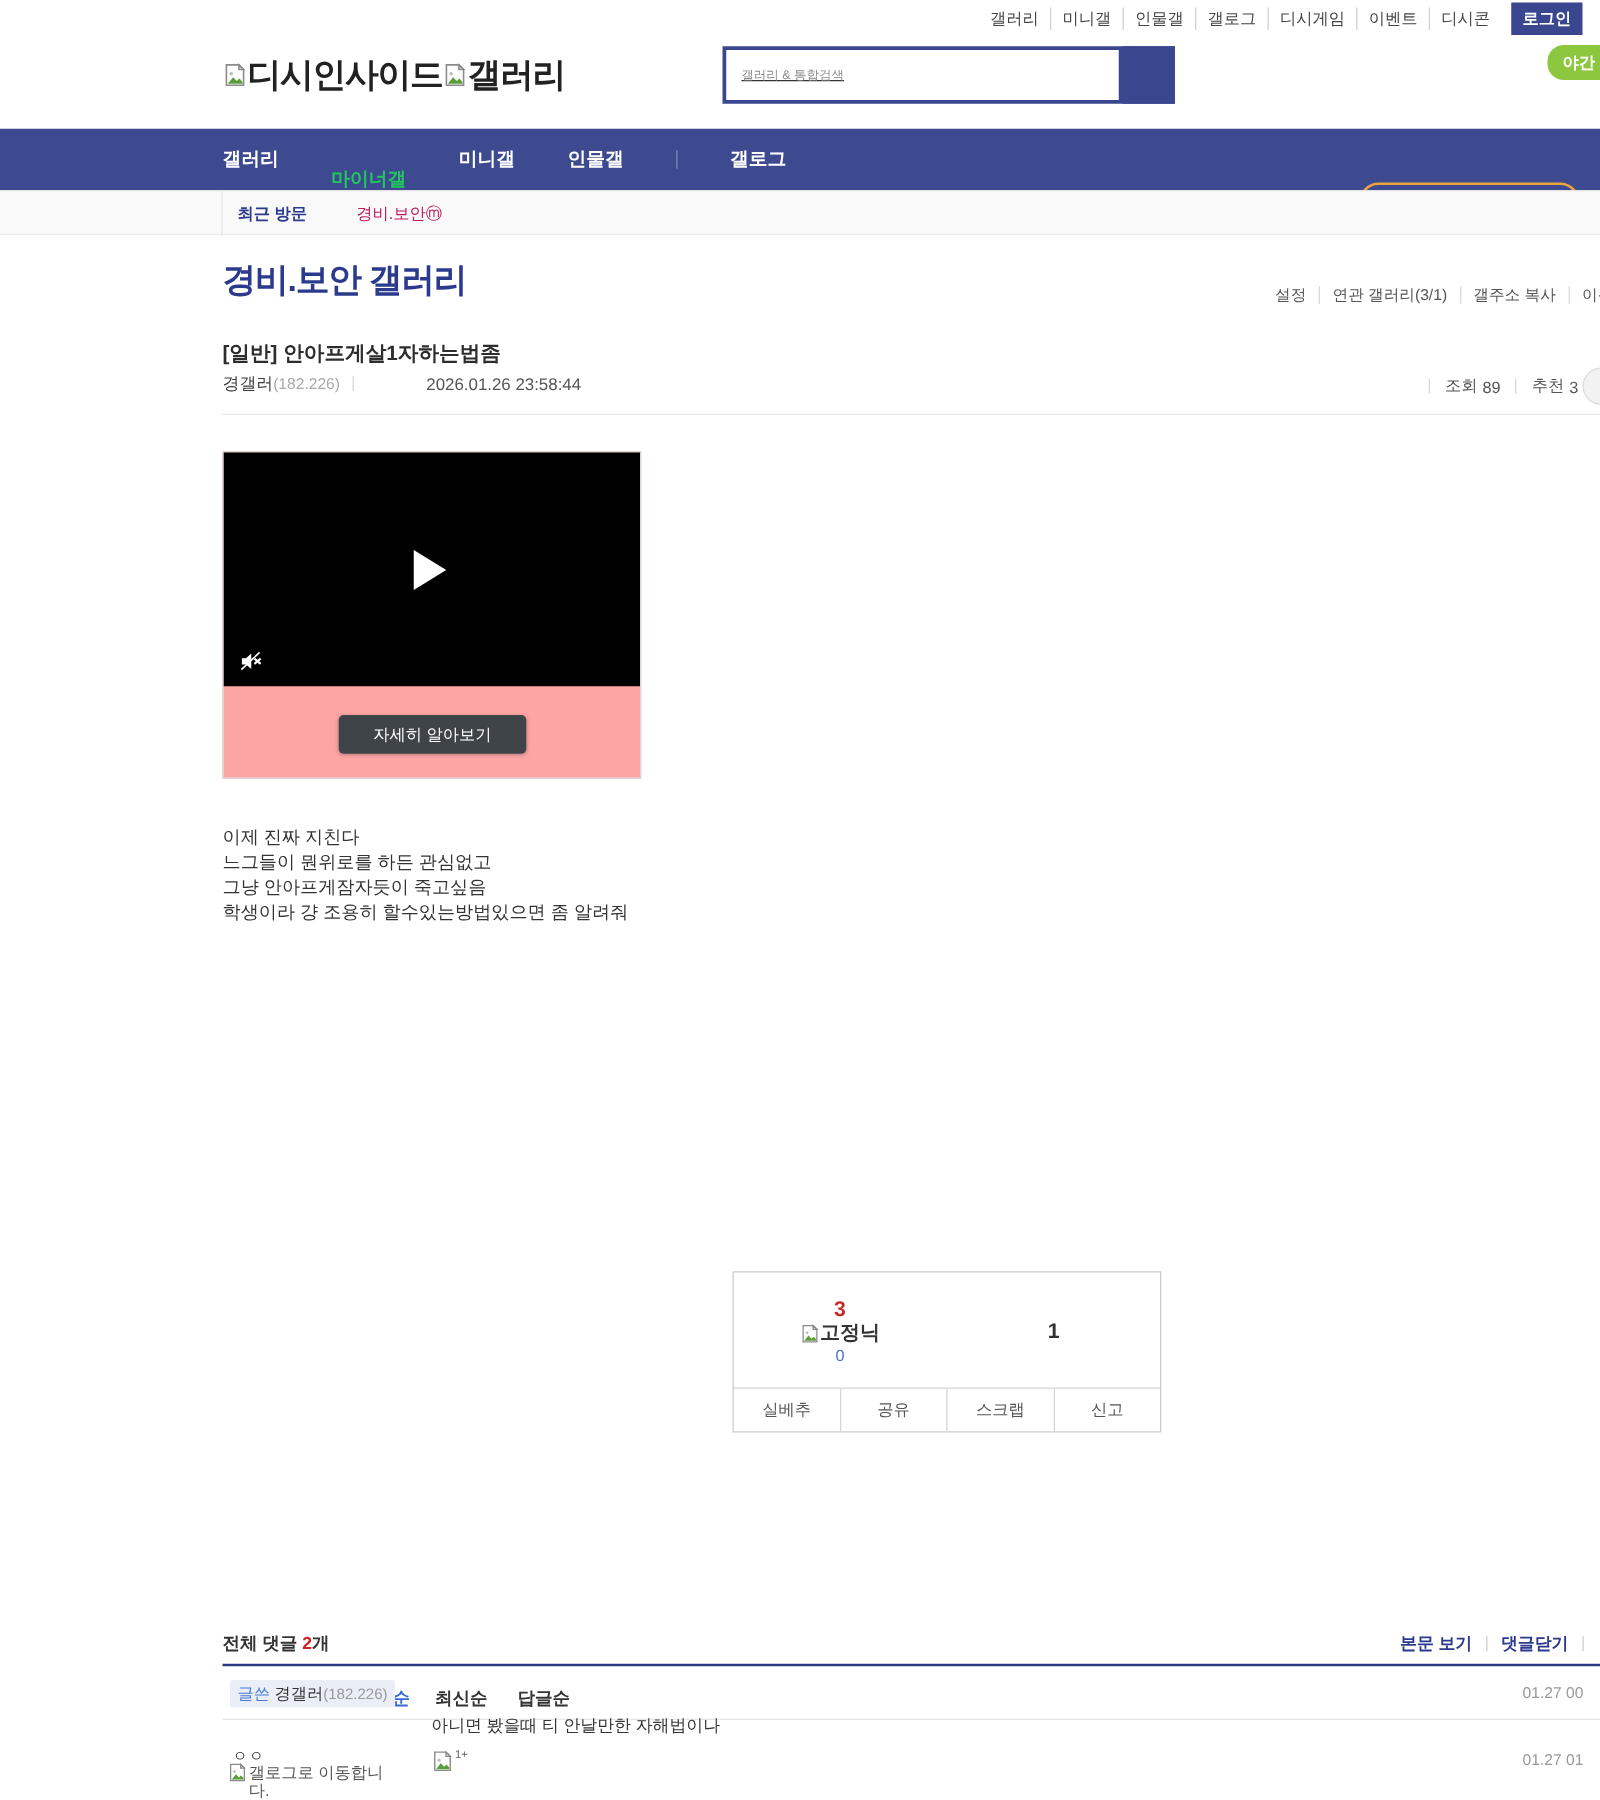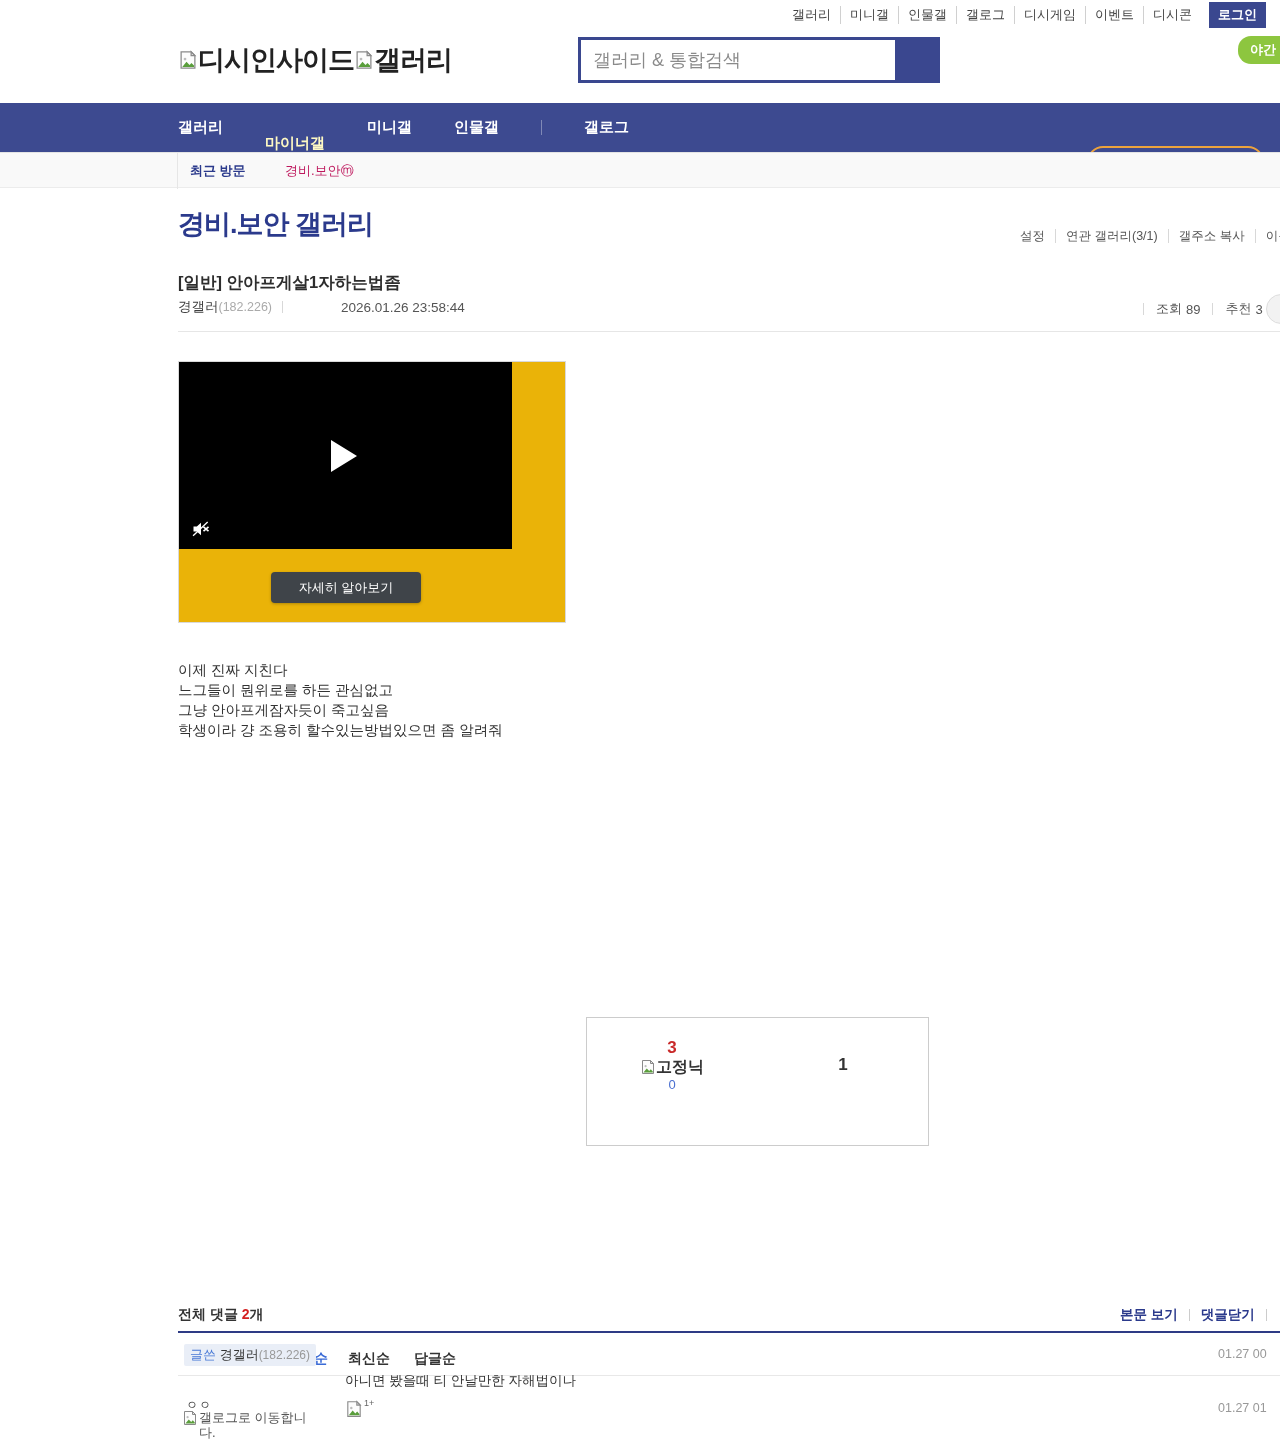--- a/index.html
+++ b/index.html
@@ -10,27 +10,27 @@
   
   .topbar{position:absolute;top:0;left:0;width:1280px;height:30px;display:flex;align-items:center;justify-content:flex-end;padding-right:14px;box-sizing:border-box;}
   .tb-link{font-size:13px;color:#444;padding:0 9px;cursor:pointer;}
   .tb-link + .tb-link{border-left:1px solid #d0d0d0;}
   .login-btn{margin-left:8px;background:#3a478f;color:#fff;font-size:13px;font-weight:bold;padding:4px 9px;cursor:pointer;}
   .night-btn{position:absolute;left:1238px;top:36px;background:#8dc63f;color:#fff;font-size:13px;font-weight:bold;padding:5px 12px;border-radius:13px;white-space:nowrap;cursor:pointer;}
   
   .logo{position:absolute;left:178px;top:42px;display:flex;align-items:center;font-size:27px;font-weight:bold;color:#222;letter-spacing:-1px;cursor:pointer;}
   .bimg{display:inline-block;vertical-align:middle;}
   .search-wrap{position:absolute;left:578px;top:37px;width:362px;height:46px;background:#3a478f;}
-  .search-input{position:absolute;left:3px;top:3px;width:314px;height:40px;border:none;outline:none;font-size:18px;padding:0 12px;box-sizing:border-box;font-family:"Liberation Sans",sans-serif;color:#333;}
+  .search-input{position:absolute;left:3px;top:3px;width:314px;height:40px;border:none;outline:none;font-size:10px;padding:0 12px;box-sizing:border-box;font-family:"Liberation Sans",sans-serif;color:#333;text-decoration:underline;}
   .search-input::placeholder{color:#8a8a8a;}
   .search-btn{position:absolute;right:0;top:0;width:42px;height:46px;background:#3a478f;border:none;cursor:pointer;}
   
   .nav{position:absolute;top:103px;left:0;width:1280px;height:49px;background:#3d4a90;display:flex;align-items:center;}
   .nav-item{color:#fff;font-size:15px;font-weight:bold;margin-right:42px;cursor:pointer;}
-  .nav-item.active{color:#fef9c3;margin-top:32px;}
+  .nav-item.active{color:#22c55e;margin-top:32px;}
   .nav-item:first-child{margin-left:178px;}
   .nav-sep{width:1px;height:15px;background:rgba(255,255,255,.35);margin-right:42px;}
   .lottery-btn{position:absolute;right:16px;top:9px;border:2px solid #eda33c;border-radius:16px;color:#fff;font-size:16px;font-weight:bold;padding:5px 26px;cursor:pointer;white-space:nowrap;margin-top:34px;}
   
   .crumb{position:absolute;top:152px;left:0;width:1280px;height:36px;background:#f9f9f9;border-bottom:1px solid #ececec;border-top:1px solid #e4e4e4;box-sizing:border-box;}
   .crumb-recent{position:absolute;left:190px;top:9px;font-size:13px;font-weight:bold;color:#2b3a8c;cursor:pointer;}
   .crumb-gal{position:absolute;left:285px;top:9px;font-size:13px;color:#be185d;cursor:pointer;}
   .crumb-vline{position:absolute;left:177px;top:0;width:1px;height:36px;background:#e6e6e6;}
   
   .gal-title{position:absolute;left:178px;top:206px;font-size:27px;font-weight:bold;color:#2b3a8c;letter-spacing:-1px;cursor:pointer;}
@@ -42,21 +42,21 @@
   .post-meta{position:absolute;left:178px;top:298px;font-size:13px;color:#555;display:flex;align-items:center;}
   .post-author{font-size:13.5px;color:#3d3d3d;}
   .post-ip{color:#aaa;font-size:12.5px;}
   .meta-sep{display:inline-block;width:1px;height:12px;background:#d8d8d8;margin:0 10px;}
   .post-date{font-size:13.5px;color:#555;margin-left:48px;}
   .post-counts{position:absolute;left:1133px;top:300px;font-size:13px;color:#555;display:flex;align-items:center;white-space:nowrap;}
   .count-chip{margin:0 2px;}
   .cmt-circle{position:absolute;left:1266px;top:294px;width:28px;height:28px;border-radius:50%;background:#f2f2f2;border:1px solid #ddd;}
   .post-hline{position:absolute;left:178px;top:331px;width:1102px;height:1px;background:#e6e6e6;}
   
-  .video-box{position:absolute;left:178px;top:361px;width:388px;height:262px;border:1px solid #d9d9d9;box-sizing:border-box;background:#eab308;}
+  .video-box{position:absolute;left:178px;top:361px;width:335px;height:262px;border:1px solid #d9d9d9;box-sizing:border-box;background:#fca5a5;}
   .video-screen{position:absolute;left:0;top:0;width:333px;height:187px;background:#000;cursor:pointer;}
   .play-tri{position:absolute;left:152px;top:78px;width:0;height:0;border-left:26px solid #fff;border-top:16px solid transparent;border-bottom:16px solid transparent;}
   .mute-ico{position:absolute;left:12px;top:157px;width:20px;height:20px;cursor:pointer;}
   .ad-btn{position:absolute;left:92px;top:210px;width:150px;height:31px;background:#3f4449;color:#fff;font-size:13px;border:none;border-radius:4px;cursor:pointer;box-shadow:0 1px 3px rgba(0,0,0,.25);font-family:"Liberation Sans",sans-serif;}
   
   .post-body{position:absolute;left:178px;top:660px;font-size:14.5px;color:#333;line-height:20px;}
   
   .vote-box{position:absolute;left:586px;top:1017px;width:343px;height:129px;border:1px solid #ccc;box-sizing:border-box;background:#fff;}
   .vote-up{position:absolute;left:0;top:0;width:170px;height:94px;display:flex;flex-direction:column;align-items:center;justify-content:center;cursor:pointer;}
   .vote-up-num{color:#c92a2a;font-size:17px;font-weight:bold;line-height:18px;}
@@ -194,20 +194,26 @@
           <path fill="#5a9e3c" d="M3.4 13.6l3.4-4.2 2.4 2.5 1.6-1.6 2 2.1v1.2z"></path>
           <circle cx="5.6" cy="7.2" r="1.1" fill="#bdbdbd"></circle>
         </svg>
       <span>고정닉</span>
     </div>
     <div class="vote-fixed-num">0</div>
   </div>
   <div class="vote-down">
     <span>1</span>
   </div>
+  <div class="vote-actions">
+    <div class="vote-action">실베추</div>
+    <div class="vote-action">공유</div>
+    <div class="vote-action">스크랩</div>
+    <div class="vote-action">신고</div>
+  </div>
 </div>
 
 <div class="cmt-head">
   <span>전체 댓글</span>
   <span class="cmt-count">2</span><span>개</span>
 </div>
 <span class="cmt-tab active" style="left:286px;">등록순</span>
 <span class="cmt-tab" style="left:348px;">최신순</span>
 <span class="cmt-tab" style="left:414px;">답글순</span>
 <div class="cmt-right">

